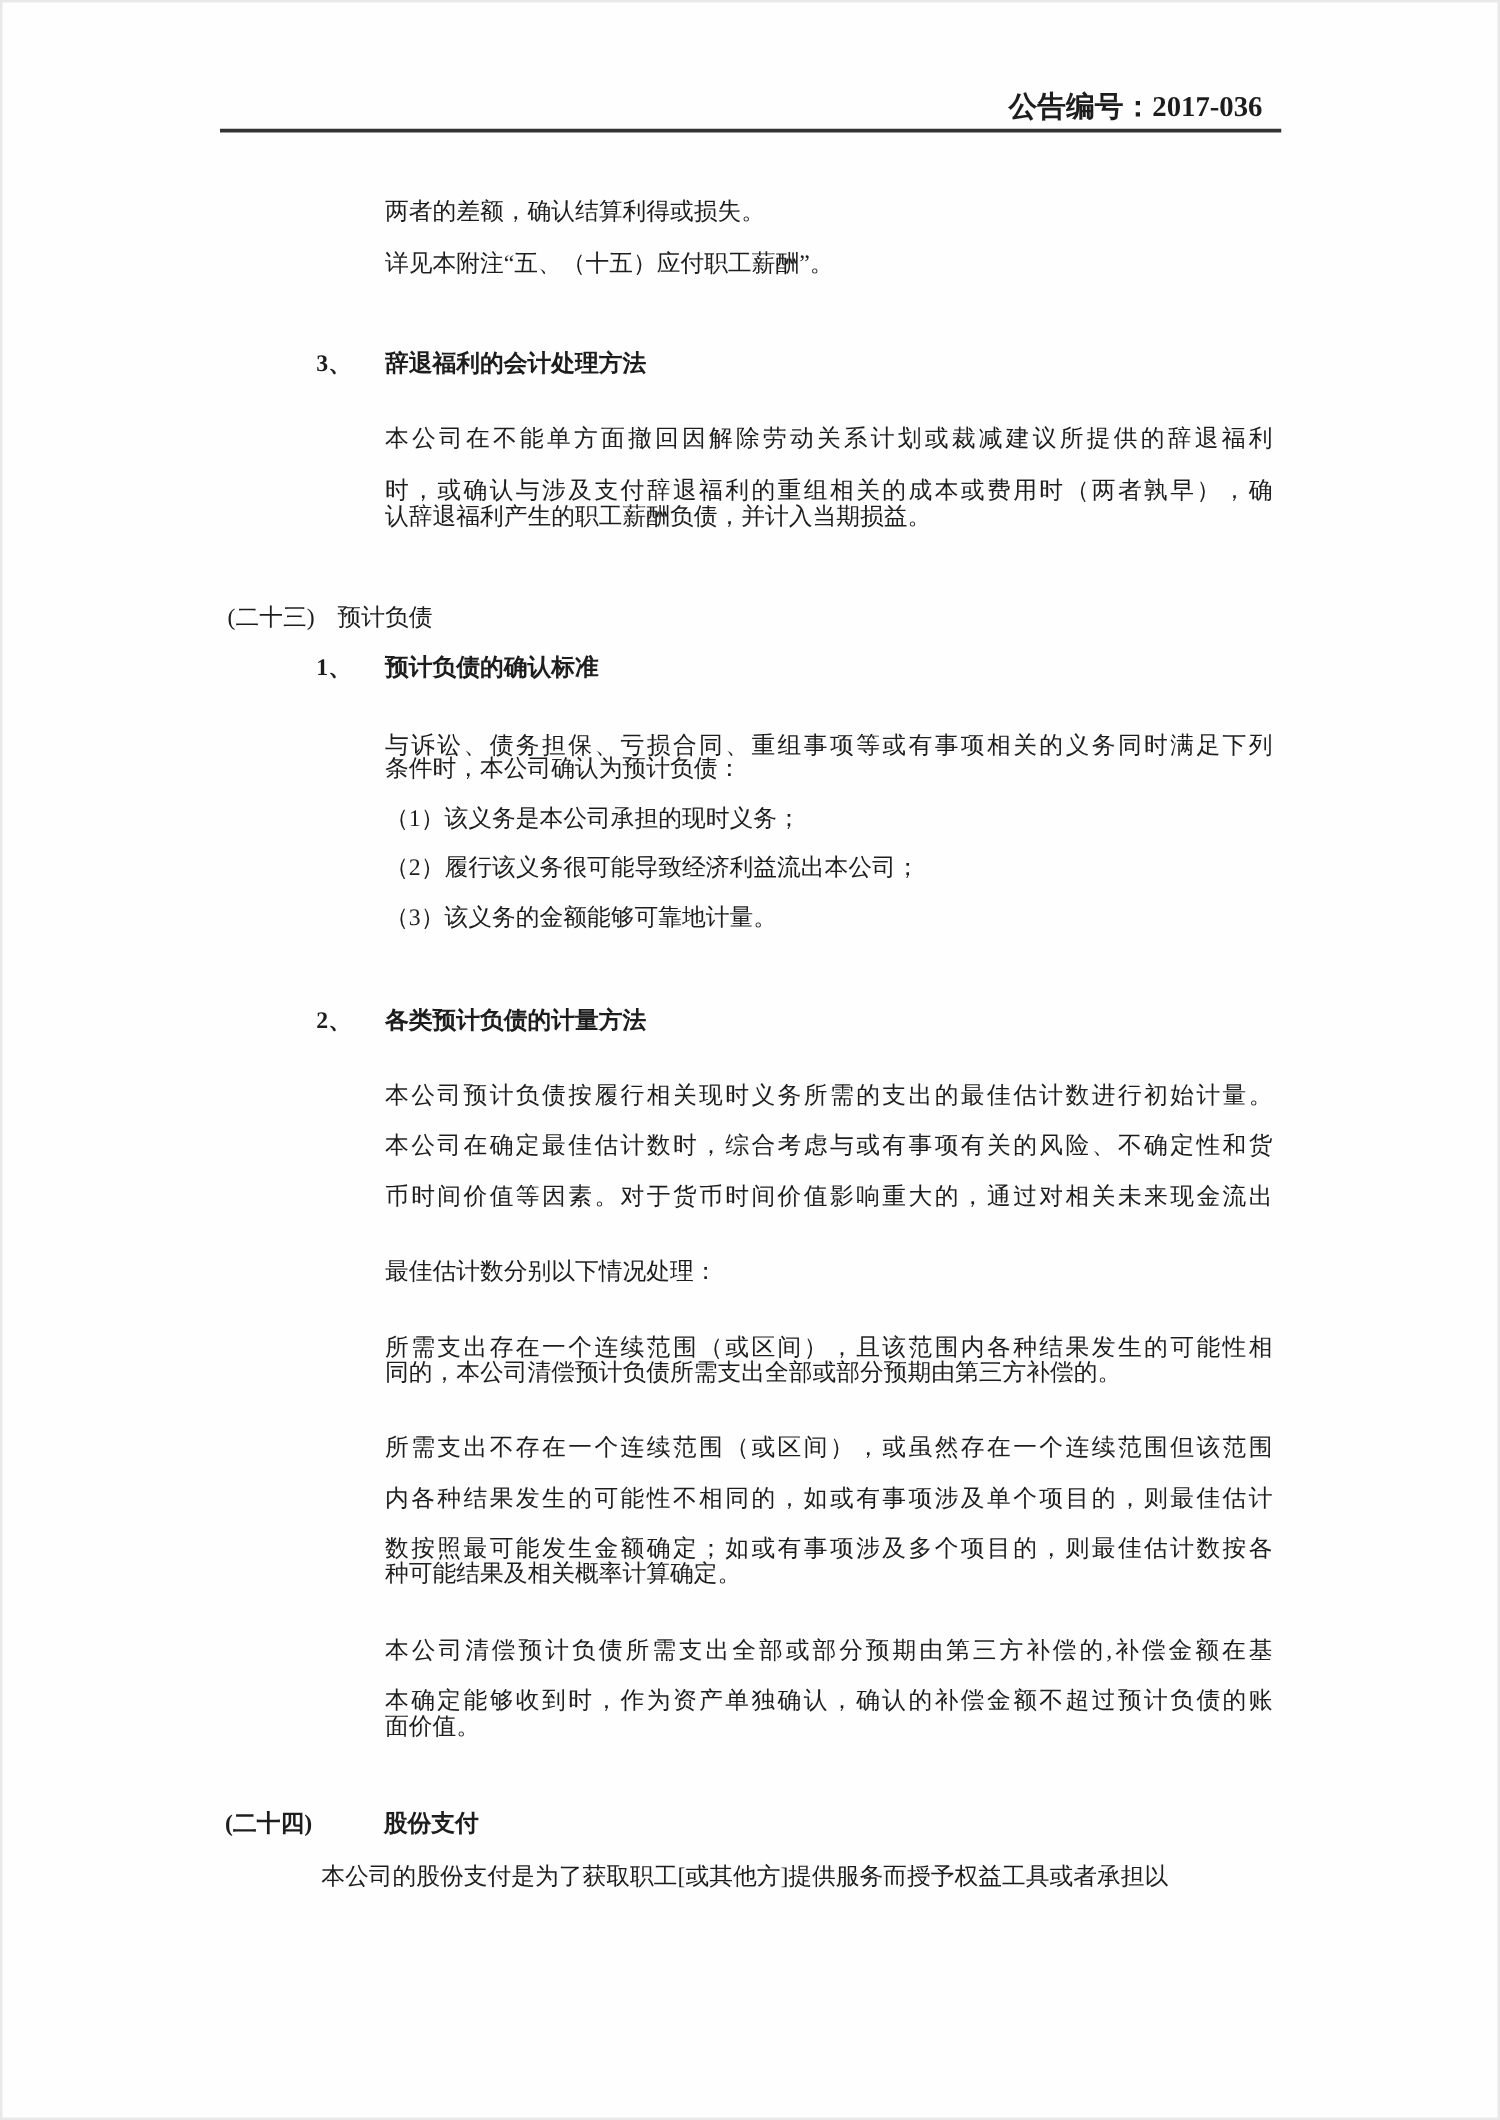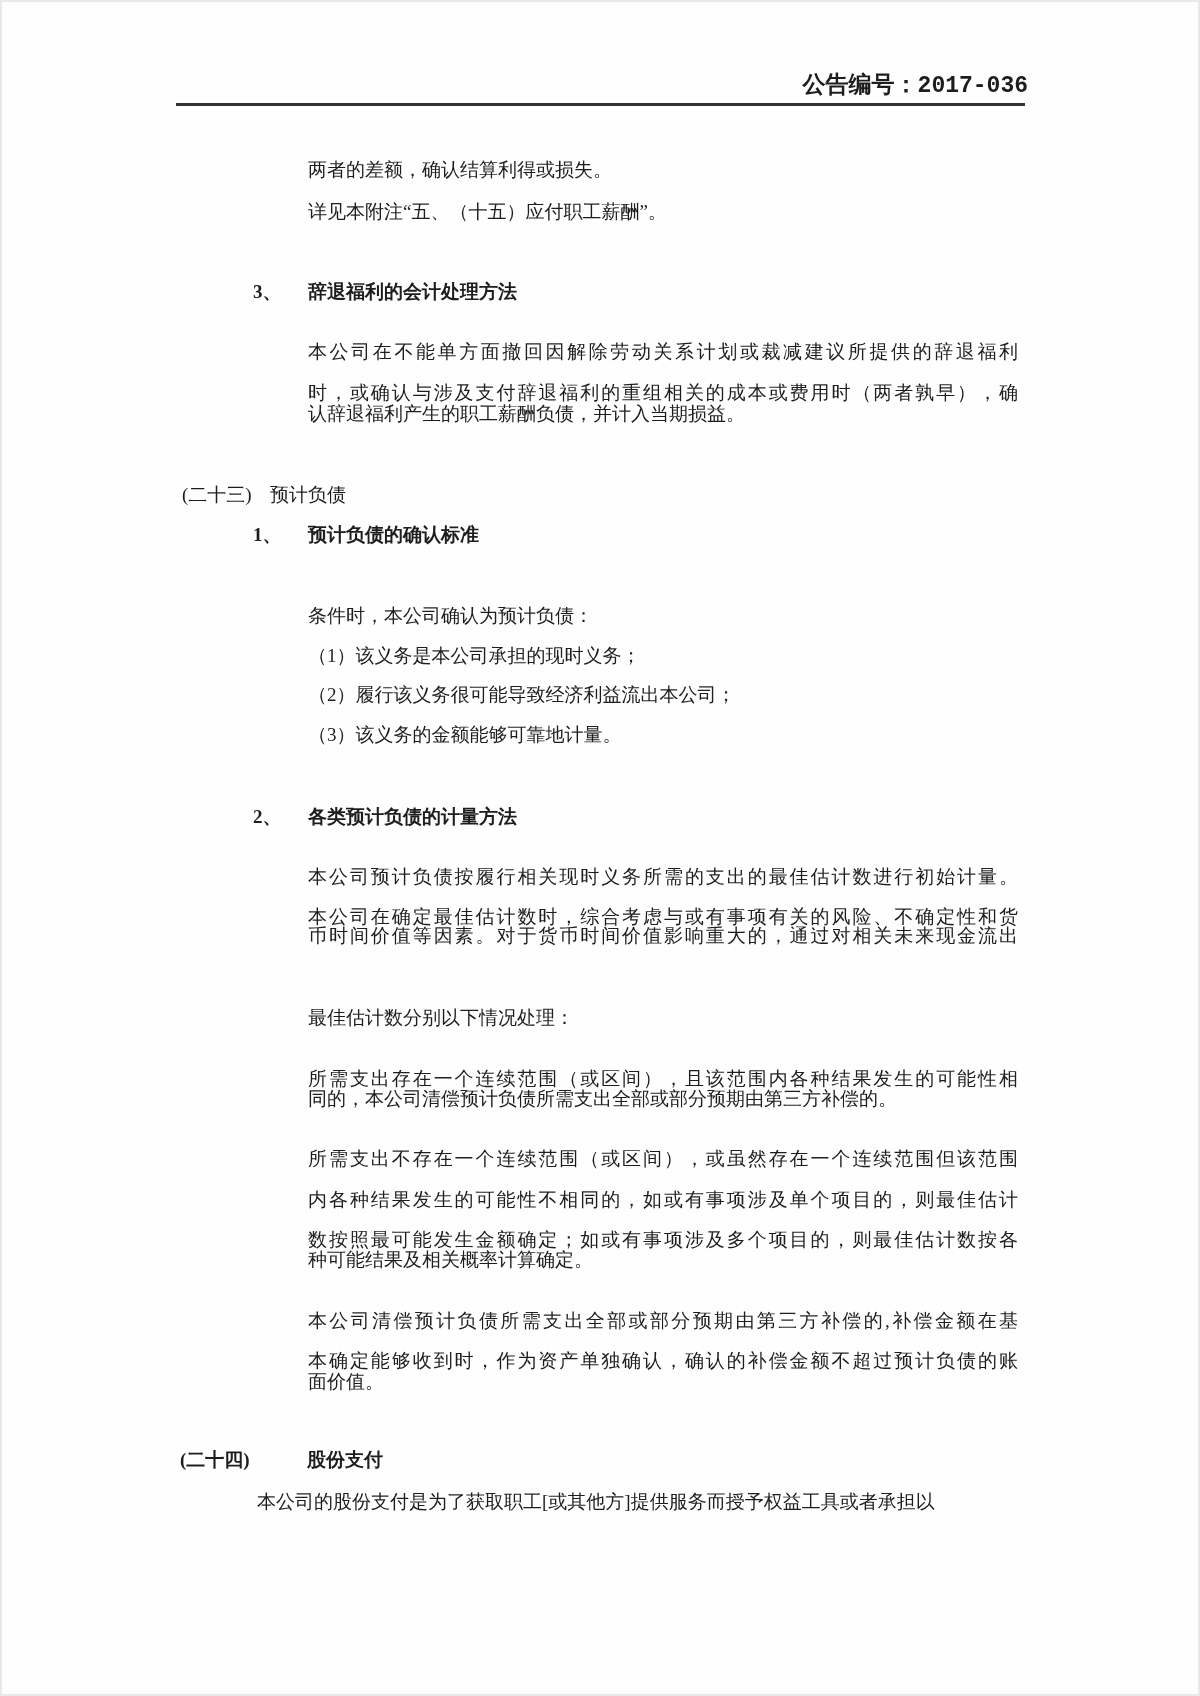--- a/index.html
+++ b/index.html
@@ -35,24 +35,24 @@
   }
   .num {
     left: 253px;
     font-weight: bold;
   }
   .bold {
     font-weight: bold;
   }
   .header-no {
     top: 72px;
-    right: 172px;
+    right: 190px;
     font-size: 23px;
     font-weight: bold;
-    font-family: Liberation Mono, monospace;
+    font-family: Liberation Serif, serif;
   }
   .rule {
     position: absolute;
     top: 103px;
     left: 176px;
     width: 849px;
     height: 3px;
     background: #333333;
   }
 </style>
@@ -71,30 +71,31 @@
   <div class="t bold" style="top:280px;left:308px">辞退福利的会计处理方法</div>
   <div class="t col full" style="top:320px">本公司在不能单方面撤回因解除劳动关系计划或裁减建议所提供的辞退福利</div>
   <div class="t col full" style="top:361px">时，或确认与涉及支付辞退福利的重组相关的成本或费用时（两者孰早），确</div>
   <div class="t col" style="top:402px">认辞退福利产生的职工薪酬负债，并计入当期损益。</div>
 
   <div class="t" style="top:483px;left:182px">(二十三)</div>
   <div class="t" style="top:483px;left:270px">预计负债</div>
 
   <div class="t num" style="top:523px">1、</div>
   <div class="t bold" style="top:523px;left:308px">预计负债的确认标准</div>
+  <div class="t col full" style="top:565px">与诉讼、债务担保、亏损合同、重组事项等或有事项相关的义务同时满足下列</div>
   <div class="t col" style="top:604px">条件时，本公司确认为预计负债：</div>
   <div class="t col" style="top:644px">（1）该义务是本公司承担的现时义务；</div>
   <div class="t col" style="top:683px">（2）履行该义务很可能导致经济利益流出本公司；</div>
   <div class="t col" style="top:723px">（3）该义务的金额能够可靠地计量。</div>
 
   <div class="t num" style="top:805px">2、</div>
   <div class="t bold" style="top:805px;left:308px">各类预计负债的计量方法</div>
   <div class="t col full" style="top:845px">本公司预计负债按履行相关现时义务所需的支出的最佳估计数进行初始计量。</div>
   <div class="t col full" style="top:885px">本公司在确定最佳估计数时，综合考虑与或有事项有关的风险、不确定性和货</div>
-  <div class="t col full" style="top:904px">币时间价值等因素。对于货币时间价值影响重大的，通过对相关未来现金流出</div>
+  <div class="t col full" style="top:926px">币时间价值等因素。对于货币时间价值影响重大的，通过对相关未来现金流出</div>
   <div class="t col" style="top:1006px">最佳估计数分别以下情况处理：</div>
   <div class="t col full" style="top:1047px">所需支出存在一个连续范围（或区间），且该范围内各种结果发生的可能性相</div>
   <div class="t col" style="top:1087px">同的，本公司清偿预计负债所需支出全部或部分预期由第三方补偿的。</div>
   <div class="t col full" style="top:1127px">所需支出不存在一个连续范围（或区间），或虽然存在一个连续范围但该范围</div>
   <div class="t col full" style="top:1168px">内各种结果发生的可能性不相同的，如或有事项涉及单个项目的，则最佳估计</div>
   <div class="t col full" style="top:1208px">数按照最可能发生金额确定；如或有事项涉及多个项目的，则最佳估计数按各</div>
   <div class="t col" style="top:1248px">种可能结果及相关概率计算确定。</div>
   <div class="t col full" style="top:1289px">本公司清偿预计负债所需支出全部或部分预期由第三方补偿的,补偿金额在基</div>
   <div class="t col full" style="top:1329px">本确定能够收到时，作为资产单独确认，确认的补偿金额不超过预计负债的账</div>
   <div class="t col" style="top:1370px">面价值。</div>

